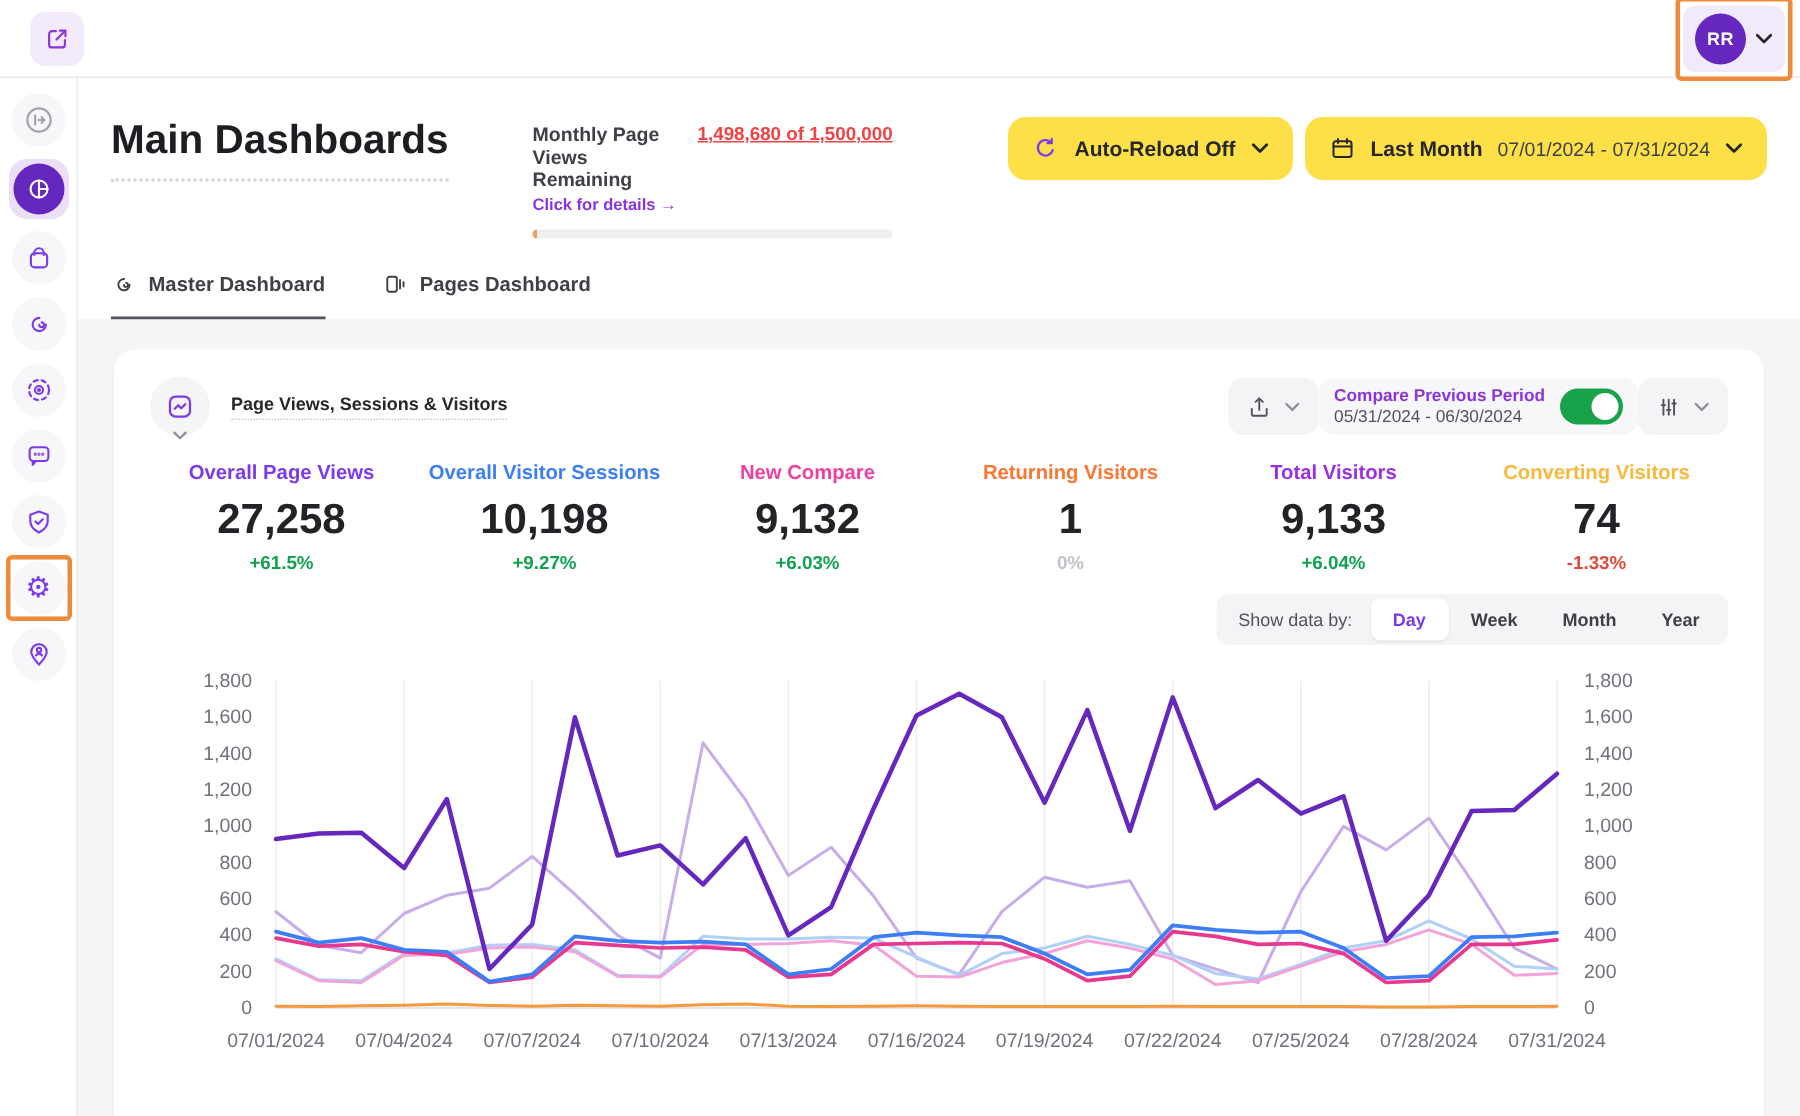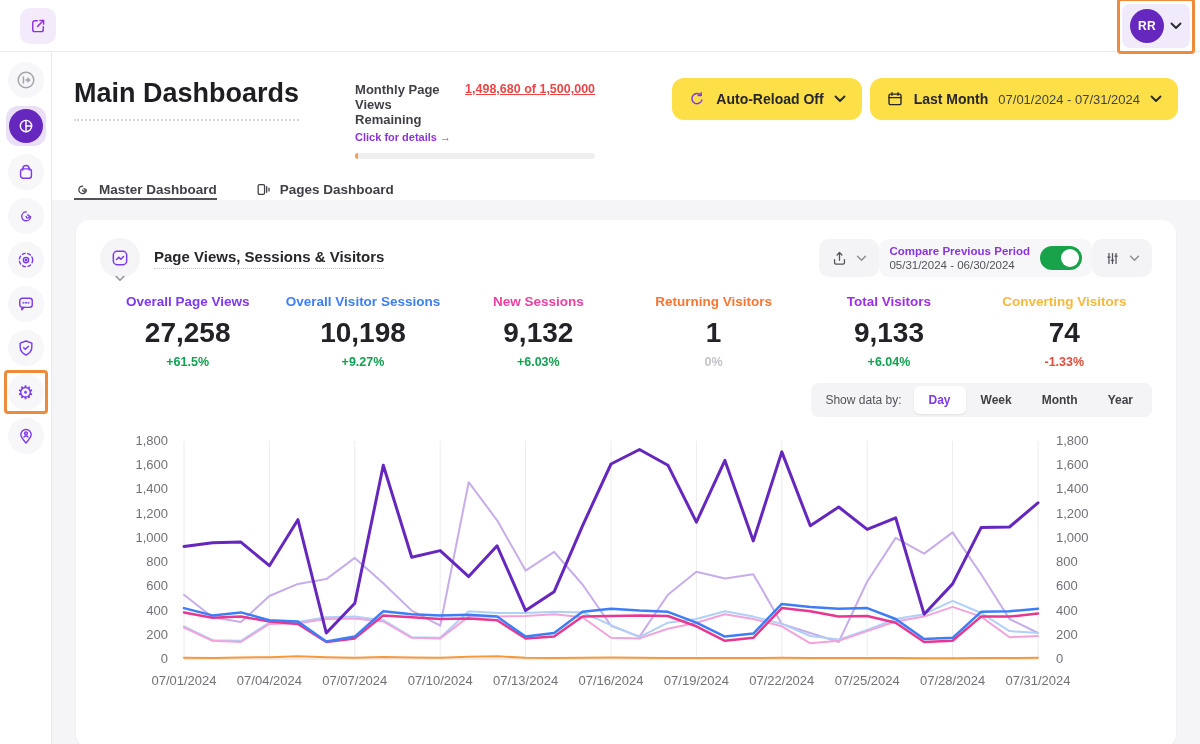--- a/index.html
+++ b/index.html
@@ -27,30 +27,30 @@
   .q-label { font-size:13px; font-weight:700; color:#3F3F46; }
   .q-link { font-size:11px; color:#8B34DC; font-weight:600; cursor:pointer; display:inline-block; margin-top:3px; }
   .q-value { font-size:12.5px; font-weight:700; color:#ef4444; white-space:nowrap; margin-top:0;text-decoration:underline; }
   .q-bar { margin-top:8px; height:6px; background:#EFEFF1; border-radius:3px; position:relative; overflow:hidden; }
   .q-fill { position:absolute; left:0; top:0; bottom:0; width:3px; background:#F0A05A; }
   .header-controls { margin-left:auto; display:flex; gap:8px; }
   .ctl-pill { display:flex; align-items:center; gap:10px; background:#fde047; border:none; border-radius:12px; height:42px; padding:0 16px; cursor:pointer; font-family:inherit; }
   .ctl-pill .ctl-text { font-size:14px; font-weight:600; color:#26262B; }
   .ctl-pill .ctl-sub { font-size:13px; color:#3F3F46; }
   .tabs { display:flex; gap:38px; margin-top:22px; }
-  .tab { display:flex; align-items:center; gap:8px; cursor:pointer; border-bottom:2px solid transparent; }
+  .tab { display:flex; align-items:center; gap:8px; padding-bottom:13px; cursor:pointer; border-bottom:2px solid transparent; }
   .tab.active { border-bottom-color:#52525B; }
   .tab span { font-size:13.5px; font-weight:600; color:#3F3F46; }
   .content { flex:1; background:#F5F5F7; padding:20px 24px; overflow:hidden; }
   .card { background:#fff; border-radius:14px; box-shadow:0 1px 2px rgba(20,20,40,.05); padding:18px 24px 20px; height:528px; }
   .card-head { display:flex; align-items:center; }
   .widget-icon-stack { position:relative; width:40px; }
   .widget-icon { width:40px; height:40px; border-radius:50%; background:#F5F5F7; display:flex; align-items:center; justify-content:center; }
   .widget-chevron { position:absolute; left:15px; bottom:-8px; }
-  .card-title { margin-left:14px; font-size:15px; font-weight:600; color:#26262B; padding-bottom:3px; border-bottom:1px dotted #C9C9CE; }
+  .card-title { margin-left:14px; font-size:12px; font-weight:600; color:#26262B; padding-bottom:3px; border-bottom:1px dotted #C9C9CE; }
   .card-head-right { margin-left:auto; display:flex; align-items:center; gap:0; }
   .tool-btn { display:flex; align-items:center; gap:8px; background:#F4F4F6; border:none; border-radius:10px; height:38px; padding:0 12px; cursor:pointer; }
   .compare { display:flex; align-items:center; gap:10px; background:#F7F7F9; border-radius:10px; padding:6px 10px; }
   .cmp-label { font-size:11.5px; font-weight:700; color:#8B34DC; }
   .cmp-range { font-size:11.5px; color:#52525B; margin-top:2px; }
   .toggle { position:relative; width:42px; height:24px; border-radius:13px; background:#18A34A; cursor:pointer; flex-shrink:0; }
   .toggle .knob { position:absolute; right:3px; top:3px; width:18px; height:18px; background:#fff; border-radius:50%; }
   .metrics { display:flex; margin-top:16px; }
   .metric { flex:1; text-align:center; }
   .m-label { font-size:13.5px; font-weight:700; }
@@ -307,21 +307,21 @@
             <div class="m-label" style="color: rgb(124, 58, 237);">Overall Page Views</div>
             <div class="m-value">27,258</div>
             <div class="m-delta" style="color: rgb(18, 161, 80);">+61.5%</div>
           </div>
           <div class="metric">
             <div class="m-label" style="color: rgb(61, 126, 247);">Overall Visitor Sessions</div>
             <div class="m-value">10,198</div>
             <div class="m-delta" style="color: rgb(18, 161, 80);">+9.27%</div>
           </div>
           <div class="metric">
-            <div class="m-label" style="color: rgb(240, 64, 159);">New Sessions</div>
+            <div class="m-label" style="color: rgb(240, 64, 159);">New Compare</div>
             <div class="m-value">9,132</div>
             <div class="m-delta" style="color: rgb(18, 161, 80);">+6.03%</div>
           </div>
           <div class="metric">
             <div class="m-label" style="color: rgb(249, 118, 51);">Returning Visitors</div>
             <div class="m-value">1</div>
             <div class="m-delta" style="color: rgb(194, 194, 200);">0%</div>
           </div>
           <div class="metric">
             <div class="m-label" style="color: rgb(155, 47, 232);">Total Visitors</div>

